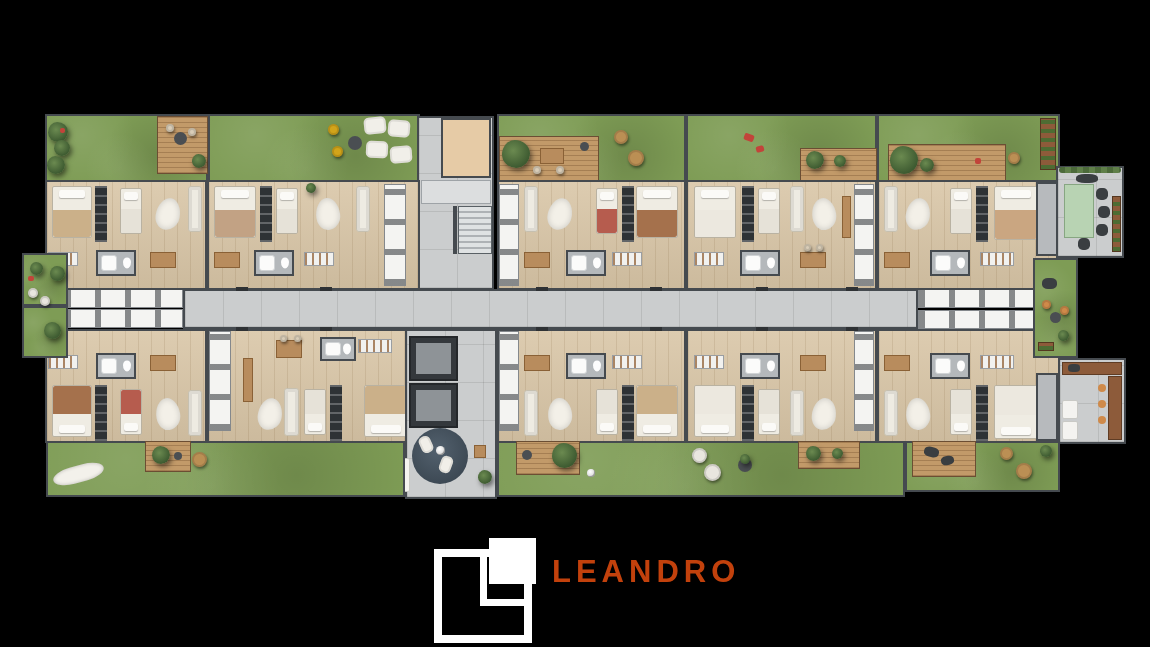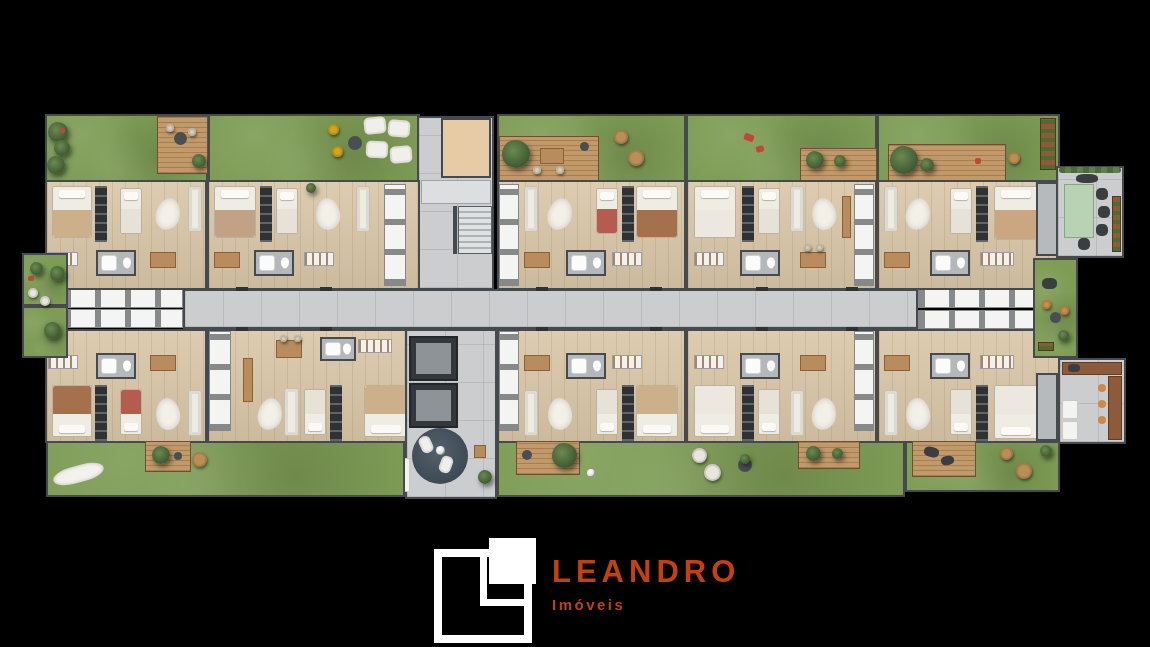--- a/index.html
+++ b/index.html
@@ -330,16 +330,15 @@
       <div class="el door" style="left: 650px; top: 327px; width: 12px; height: 4px;"></div>
       <div class="el door" style="left: 756px; top: 327px; width: 12px; height: 4px;"></div>
       <div class="el door" style="left: 846px; top: 327px; width: 12px; height: 4px;"></div>
     </div>
   <div class="logo">
     <div class="lg-outline"></div>
     <div class="lg-l"></div>
     <div class="lg-solid"></div>
     <div class="lg-text">
       <div class="lg-name">LEANDRO</div>
-      <div class="lg-sub">Imóveis</div>
     </div>
   </div>
 </div>
 
 </body></html>

